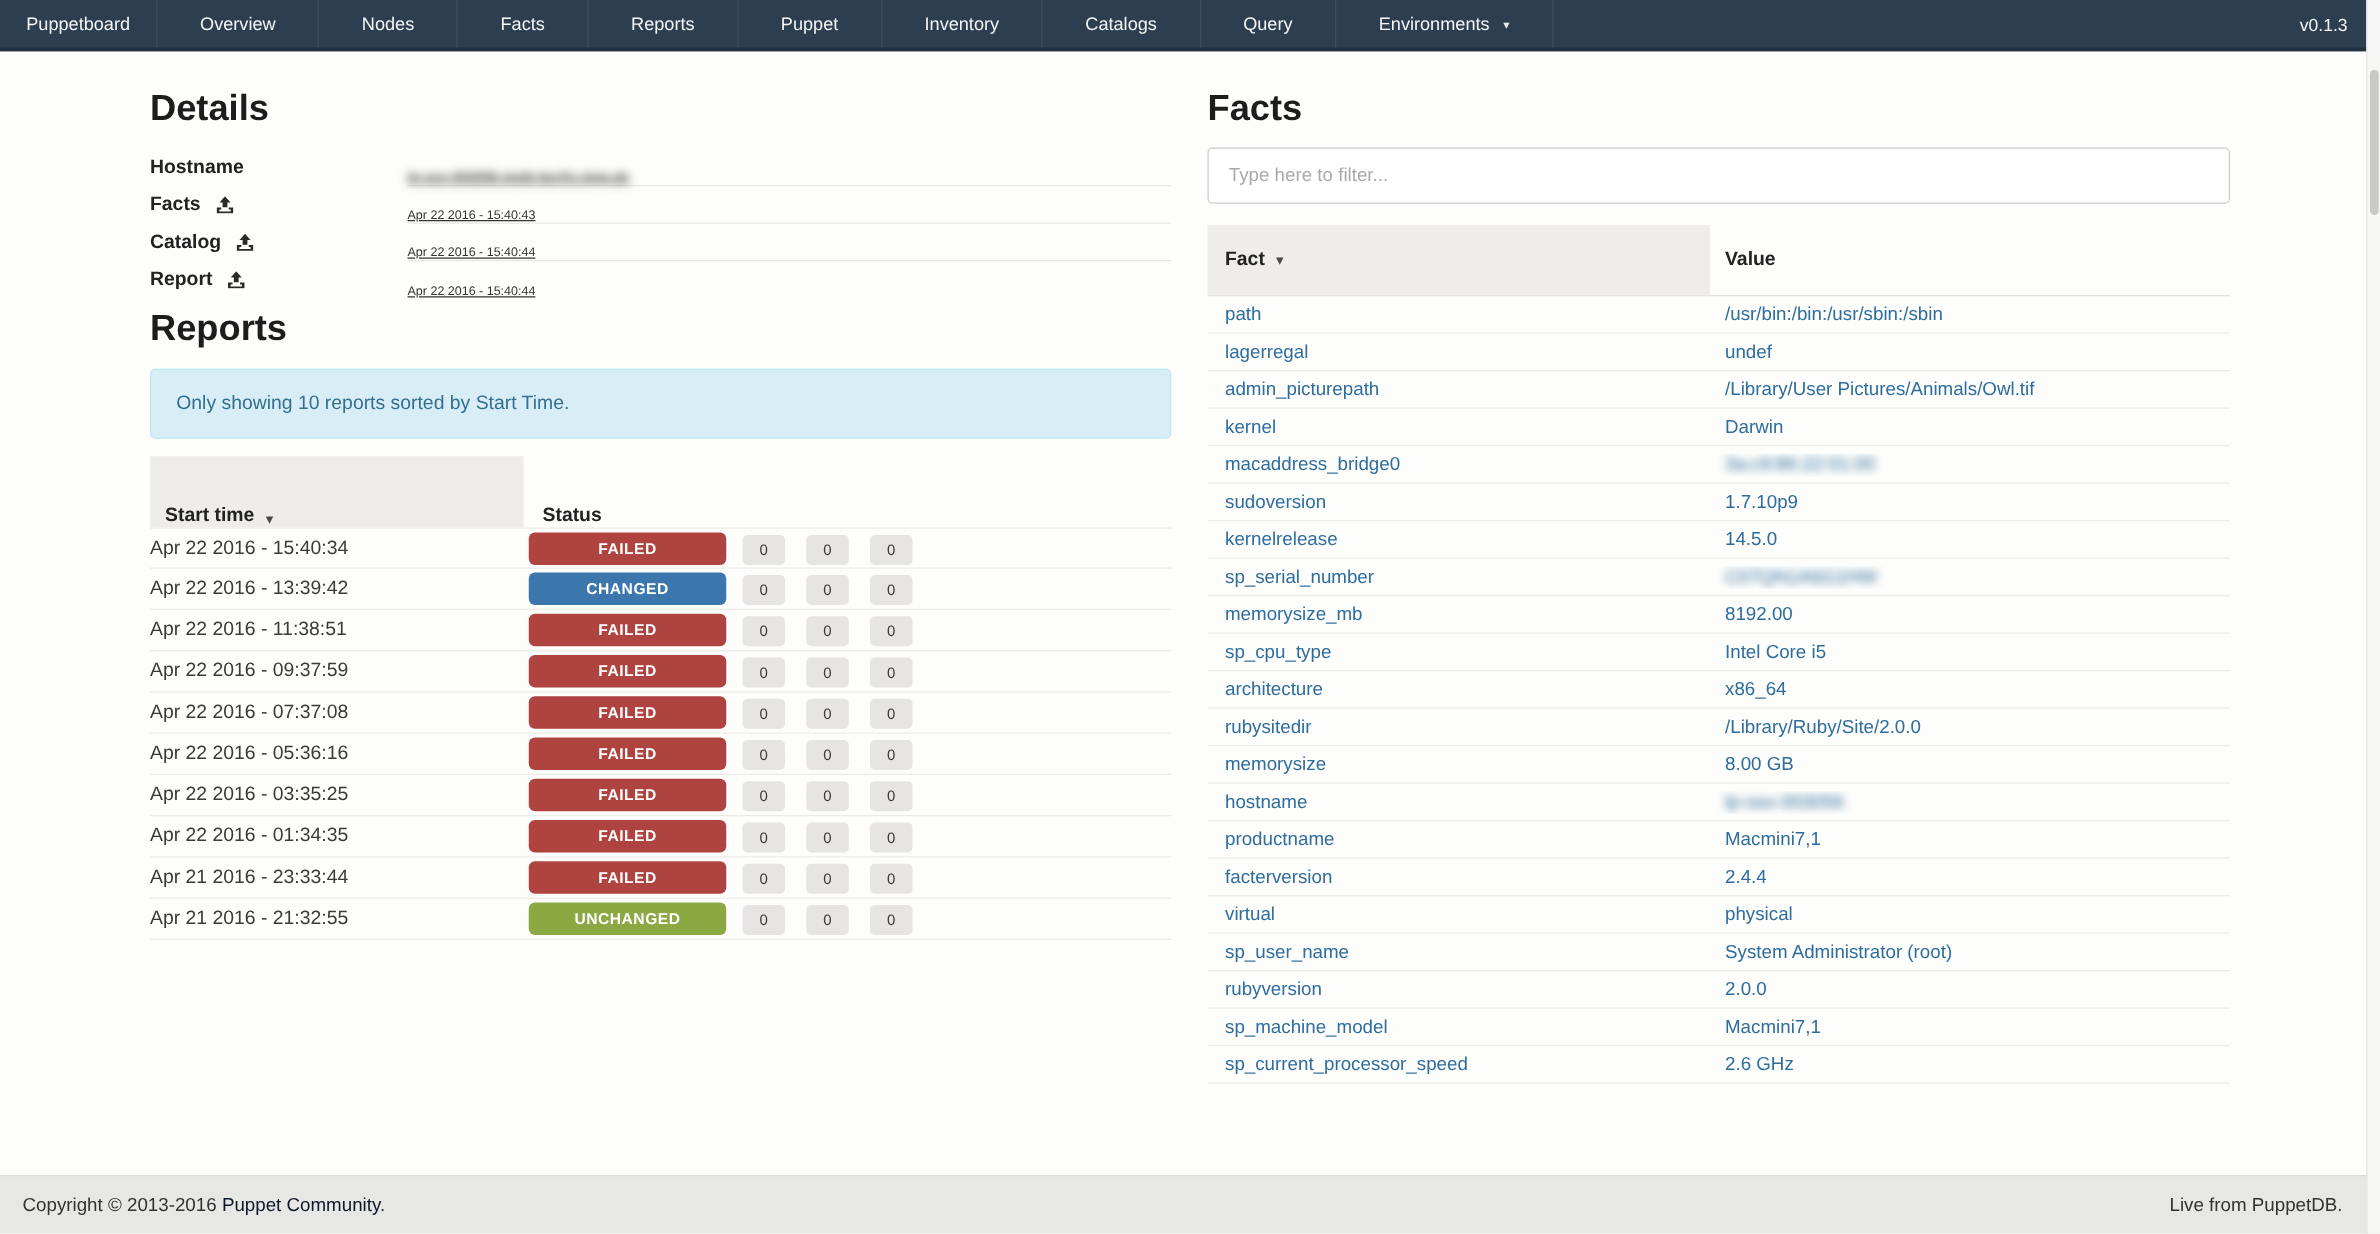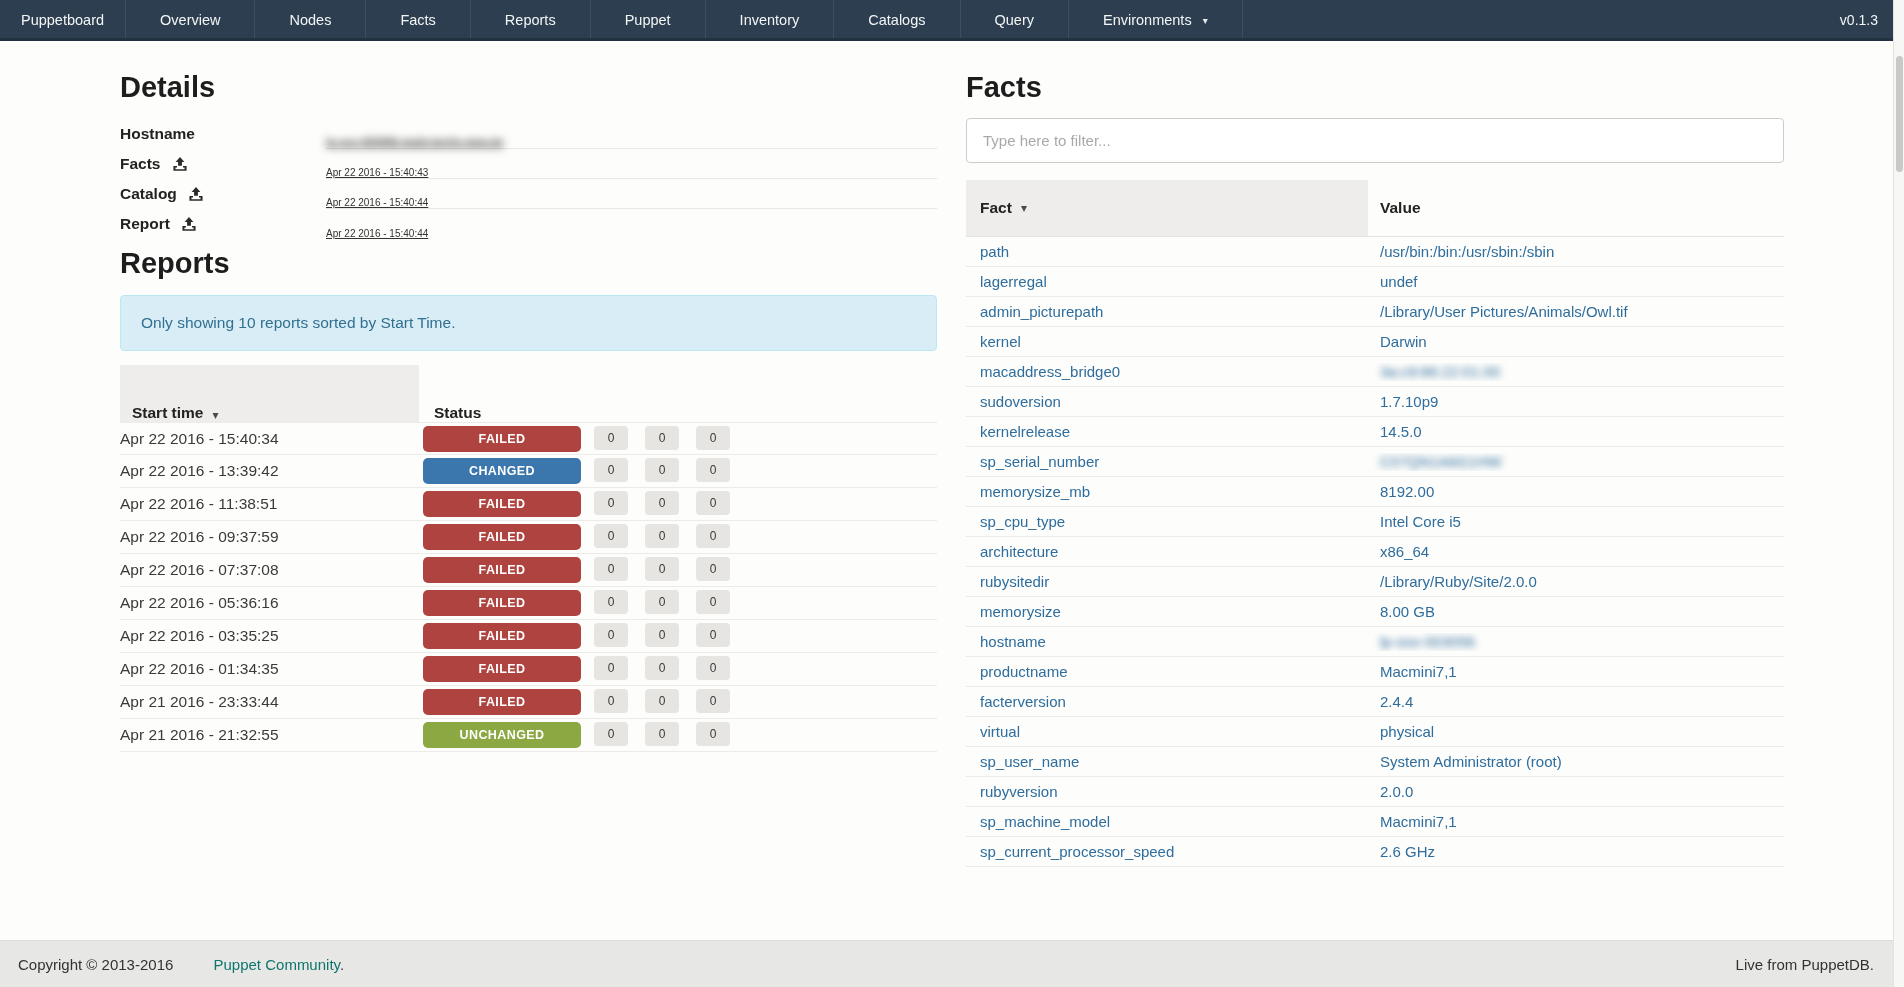--- a/index.html
+++ b/index.html
@@ -61,21 +61,21 @@
   
   .reports-table { margin-top: 14px; width: 100%; }
   .rt-header { display: flex; height: 57px; }
   .rt-header .th { font-weight: 700; font-size: 15.5px; color:#222; display:flex; align-items:flex-end; }
   .th-starttime { width: 299px; background: #eeedeb; padding-left: 12px; }
   .th-status { flex:1; padding-left: 15px; }
   .sort-caret { font-size: 12px; color:#4a4a4a; margin-left: 9px; }
   .report-row { display:flex; align-items:center; height: 33px; border-bottom: 1px solid #edebe8; }
   .report-row:first-of-type { border-top: 1px solid #edebe8; }
   .rr-date { width: 299px; font-size: 15.5px; color:#3a3a3a; }
-  .rr-status { flex:1; display:flex; align-items:flex-start; }
+  .rr-status { flex:1; display:flex; align-items:flex-end; }
   .status-badge {
     display:inline-block; width: 158px; height: 26px; line-height: 26px;
     margin-left: 4px;
     border-radius: 5px; text-align: center;
     color: #fff; font-size: 12.5px; font-weight: 700; letter-spacing: .4px;
   }
   .count-badge {
     display:inline-block; width: 34px; height: 24px; line-height: 24px;
     border-radius: 4px; background: #e6e5e2; color:#3a3a3a;
     text-align:center; font-size: 12px; margin-left: 17px;
@@ -100,21 +100,21 @@
   a.blue-link { color:#2e6d9d; text-decoration:none; font-size:15px; cursor:pointer; }
   
   .footer {
     position:absolute; left:0; bottom:0; width:100%; height:47px;
     background:#e7e7e5; border-top:1px solid #dcdcda;
     display:flex; align-items:center; justify-content:space-between;
     padding: 0 18px 0 18px; font-size:15px; color:#333;
     z-index: 4;
   }
   .footer .right-pad { margin-right: 12px; }
-  .footer a { color:#0f766e; text-decoration:none;margin-left:36px; }
+  .footer a { color:#0f172a; text-decoration:none; }
   
   .blurred { filter: blur(3.5px); }
   .blurred.strong { filter: blur(4px); letter-spacing: .5px; color:#2f2f2f; font-weight: 600; }
   .upicon svg { display:block; }
 </style>
 </head>
 <body>
 
 <nav class="navbar">
   <div class="nav-item brand">Puppetboard</div>

